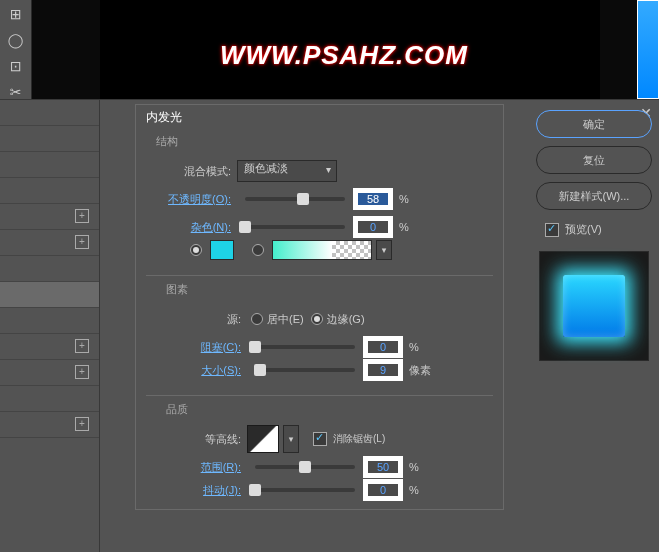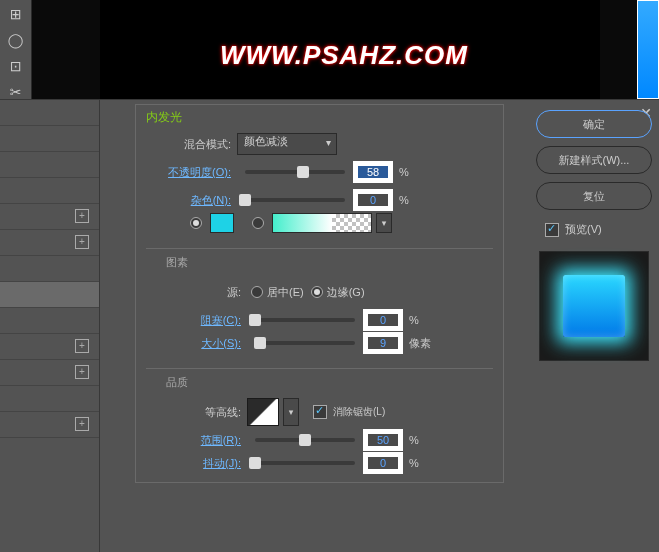--- a/index.html
+++ b/index.html
@@ -12,21 +12,21 @@
 .canvas-text { position: absolute; top: 40px; left: 120px; color: #fff; font-size: 26px; font-weight: bold; font-style: italic; text-shadow: 0 0 4px #f00, 0 0 2px #f00; letter-spacing: 1px; }
 .ruler-v { position: absolute; top: 0; right: 0; width: 22px; height: 99px; background: linear-gradient(180deg, #3af 0%, #08f 100%); border: 1px solid #fff; }
 .dialog { position: absolute; top: 99px; left: 0; right: 0; bottom: 0; background: #535353; border-top: 1px solid #383838; }
 .close-btn { position: absolute; top: 5px; right: 5px; width: 16px; height: 16px; color: #ccc; font-size: 14px; text-align: center; line-height: 16px; cursor: pointer; }
 .left-panel { position: absolute; top: 0; left: 0; width: 100px; height: 100%; background: #535353; border-right: 1px solid #383838; }
 .panel-item { height: 26px; border-bottom: 1px solid #444; position: relative; }
 .panel-item.selected { background: #6a6a6a; }
 .plus-icon { position: absolute; right: 10px; top: 5px; width: 14px; height: 14px; border: 1px solid #aaa; color: #aaa; font-size: 10px; text-align: center; line-height: 12px; }
 .main-panel { position: absolute; top: 0; left: 100px; right: 0; bottom: 0; padding: 10px 20px; }
 .fieldset { border: 1px solid #6a6a6a; margin-bottom: 8px; padding: 0; position: relative; }
-.fieldset-title { color: #84cc16; font-size: 12px; padding: 4px 10px; display: block; }
+.fieldset-title { color: #ffffff; font-size: 12px; padding: 4px 10px; display: block; }
 .sub-title { color: #aaa; font-size: 11px; padding: 4px 10px 8px 20px; }
 .row { display: flex; align-items: center; height: 28px; padding: 0 10px; }
 .label { color: #ccc; font-size: 11px; text-align: right; width: 85px; margin-right: 6px; }
 .label.link { color: #6eb8ff; text-decoration: underline; }
 .select { background: #4a4a4a; border: 1px solid #2a2a2a; color: #ccc; font-size: 11px; height: 22px; padding: 0 20px 0 6px; position: relative; }
 .select::after { content: "▾"; position: absolute; right: 5px; top: 3px; color: #ccc; font-size: 10px; }
 .slider { flex: 1; max-width: 100px; height: 4px; background: #3a3a3a; margin: 0 8px; position: relative; border-radius: 2px; }
 .slider-thumb { position: absolute; width: 12px; height: 12px; background: #ddd; border-radius: 2px; top: -4px; transform: translateX(-50%); }
 .input-num { width: 40px; height: 22px; background: #4a4a4a; border: 5px solid #ffffff; color: #5aa3ff; font-size: 11px; text-align: center; }
 .input-num.sel { background: #2a5a9a; color: #fff; }
@@ -95,20 +95,21 @@
     <div class="panel-item">
         <div class="plus-icon">+</div>
       </div>
   </div>
 
   <div class="main-panel">
 
     <div style="position:absolute; left:35px; right:155px; top:4px;">
     <div class="fieldset">
       <span class="fieldset-title">内发光</span>
+      <div class="sub-title">结构</div>
 
       <div class="row">
         <span class="label">混合模式:</span>
         <div class="select" style="width:100px"><span>颜色减淡</span></div>
       </div>
 
       <div class="row">
         <span class="label link">不透明度(O):</span>
         <div class="slider">
               <div class="slider-thumb" style="left:58%"></div>
@@ -194,22 +195,22 @@
               </div>
         <input class="input-num" value="0" style="">
         <span class="unit">%</span>
       </div>
       </div>
     </div>
     </div>
 
     <div class="right-panel">
       <div class="btn primary">确定</div>
+      <div class="btn">复位</div>
       <div class="btn">新建样式(W)...</div>
-      <div class="btn">复位</div>
       <div class="preview-row">
         <div class="checkbox checked"></div>
         <span style="color:#ccc;font-size:11px">预览(V)</span>
       </div>
       <div class="preview-box">
         <div class="preview-square"></div>
       </div>
     </div>
 
   </div>

